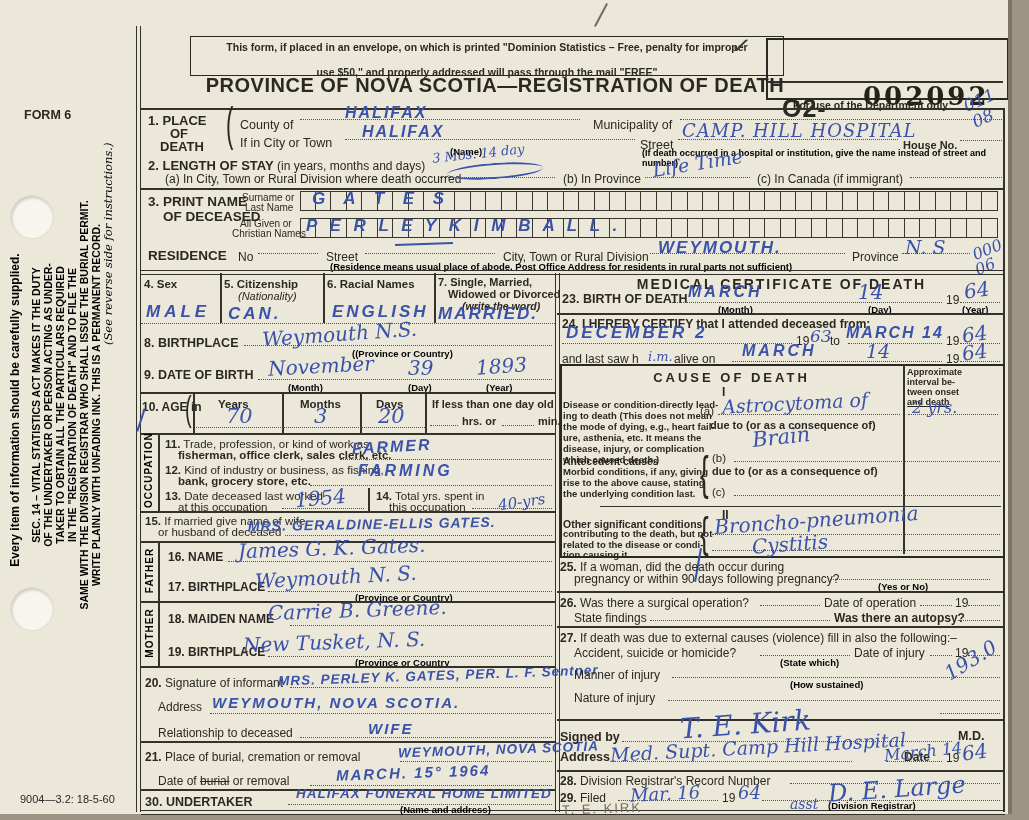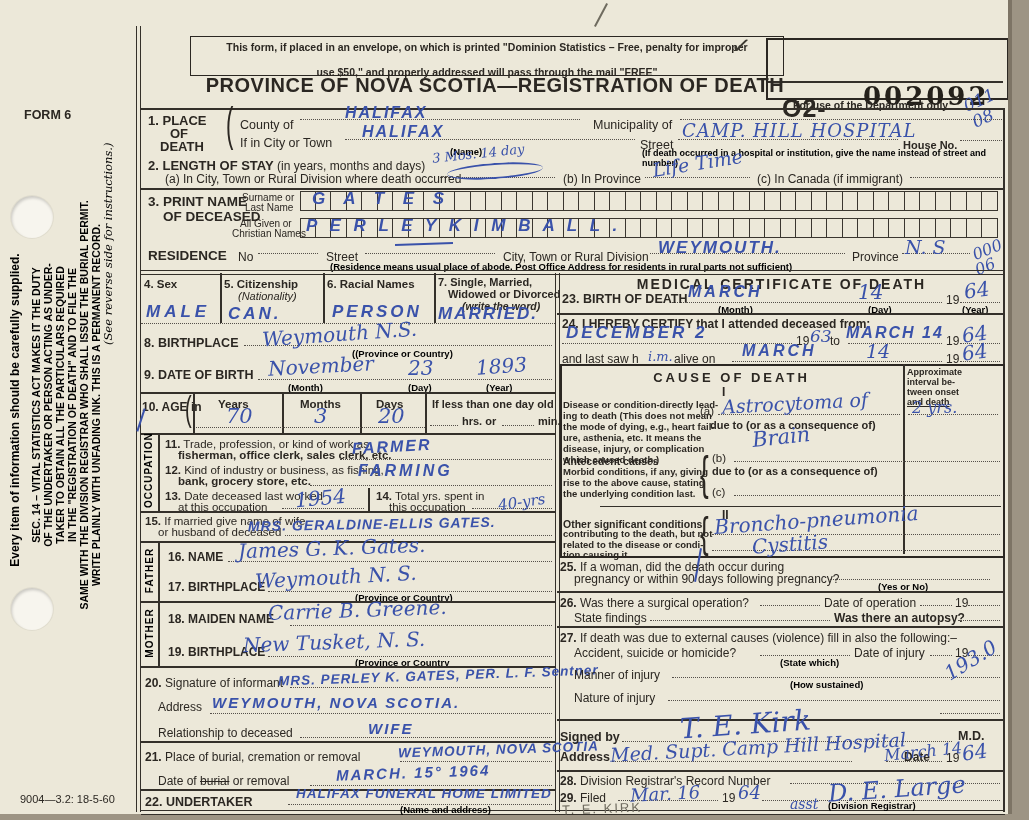--- a/index.html
+++ b/index.html
@@ -237,32 +237,32 @@
   <div class="p b" style="left:327px;top:278px;font-size:11.5px;"><span>6.</span> <span>Racial Names</span></div>
   <div class="p b" style="left:438px;top:276px;font-size:11px;"><span>7.</span> <span>Single, Married,</span></div>
   <div class="p b" style="left:448px;top:288px;font-size:11px;">Widowed or Divorced</div>
   <div class="p" style="left:462px;top:300px;font-size:10.5px;font-style:italic;font-weight:700;">(write the word)</div>
   <div class="vline" style="left:220px;top:273px;height:50px;"></div>
   <div class="vline" style="left:323px;top:273px;height:50px;"></div>
   <div class="vline" style="left:434px;top:273px;height:50px;"></div>
   <div class="dot" style="left:141px;top:322px;width:414px;"></div>
   <div class="hw" style="left:146px;top:302px;font-size:17px;letter-spacing:4px;">MALE</div>
   <div class="hw" style="left:228px;top:304px;font-size:17px;letter-spacing:3px;">CAN.</div>
-  <div class="hw" style="left:332px;top:302px;font-size:17px;letter-spacing:3px;">PERSON</div>
+  <div class="hw" style="left:332px;top:302px;font-size:17px;letter-spacing:3px;">ENGLISH</div>
   <div class="hw" style="left:438px;top:304px;font-size:17px;letter-spacing:2px;">MARRIED.</div>
 
   <div class="p b" style="left:144px;top:336px;font-size:12.5px;"><span>8.</span> <span>BIRTHPLACE</span></div>
   <div class="dot" style="left:244px;top:344px;width:308px;"></div>
   <div class="hws" style="left:262px;top:322px;font-size:20px;transform:rotate(-4deg);">Weymouth N.S.</div>
   <div class="cap" style="left:352px;top:348px;position:absolute;">((Province or Country)</div>
 
   <div class="p b" style="left:144px;top:368px;font-size:12.5px;"><span>9.</span> <span>DATE OF BIRTH</span></div>
   <div class="dot" style="left:258px;top:378px;width:294px;"></div>
   <div class="hws" style="left:268px;top:354px;font-size:20px;transform:rotate(-3deg);">November</div>
-  <div class="hws" style="left:408px;top:356px;font-size:20px;">23</div>
+  <div class="hws" style="left:408px;top:356px;font-size:20px;">39</div>
   <div class="hws" style="left:476px;top:354px;font-size:20px;transform:rotate(-4deg);">1893</div>
   <div class="cap" style="left:288px;top:382px;position:absolute;">(Month)</div>
   <div class="cap" style="left:408px;top:382px;position:absolute;">(Day)</div>
   <div class="cap" style="left:486px;top:382px;position:absolute;">(Year)</div>
 
   <div class="hline" style="left:141px;top:392px;width:414px;"></div>
   <div class="p b" style="left:142px;top:400px;font-size:12px;"><span>10.</span> <span>AGE in</span></div>
   <div class="brace" style="left:185px;top:398px;font-size:20px;transform:scaleY(1.8);">(</div>
   <div class="mark" style="left:140px;top:408px;width:2px;height:24px;background:#3a52aa;transform:rotate(18deg);"></div>
   <div class="vline" style="left:193px;top:392px;height:41px;"></div>
@@ -347,21 +347,21 @@
 
   <div class="hline" style="left:141px;top:741px;width:414px;"></div>
   <div class="p" style="left:145px;top:750px;font-size:12px;"><b>21.</b> <span>Place of burial, cremation or removal</span></div>
   <div class="dot" style="left:400px;top:760px;width:152px;"></div>
   <div class="hw" style="left:398px;top:742px;font-size:13.5px;letter-spacing:1px;transform:rotate(-2deg);">WEYMOUTH,  NOVA SCOTIA</div>
   <div class="p" style="left:158px;top:774px;font-size:12px;"><span>Date of</span> <span style="text-decoration:line-through;">burial</span> <span>or removal</span></div>
   <div class="dot" style="left:310px;top:784px;width:242px;"></div>
   <div class="hw" style="left:336px;top:764px;font-size:15px;letter-spacing:2px;transform:rotate(-2deg);">MARCH.  15° 1964</div>
 
   <div class="hline" style="left:141px;top:789px;width:414px;"></div>
-  <div class="p b" style="left:145px;top:795px;font-size:12.5px;"><span>22.</span> <span>UNDERTAKER</span></div>
+  <div class="p b" style="left:145px;top:795px;font-size:12.5px;"><span>30.</span> <span>UNDERTAKER</span></div>
   <div class="dot" style="left:288px;top:803px;width:264px;"></div>
   <div class="hw" style="left:296px;top:786px;font-size:13.5px;letter-spacing:1px;">HALIFAX  FUNERAL  HOME  LIMITED</div>
   <div class="cap" style="left:400px;top:804px;position:absolute;">(Name and address)</div>
 
   <div class="p b" style="left:560px;top:276px;width:443px;text-align:center;font-size:14px;letter-spacing:2px;">MEDICAL CERTIFICATE OF DEATH</div>
 
   <div class="p b" style="left:562px;top:292px;font-size:12.5px;"><span>23.</span> <span>BIRTH OF DEATH</span></div>
   <div class="dot" style="left:672px;top:301px;width:270px;"></div>
   <div class="hw" style="left:688px;top:283px;font-size:16px;letter-spacing:3px;">MARCH</div>
   <div class="hws" style="left:858px;top:280px;font-size:20px;">14</div>

